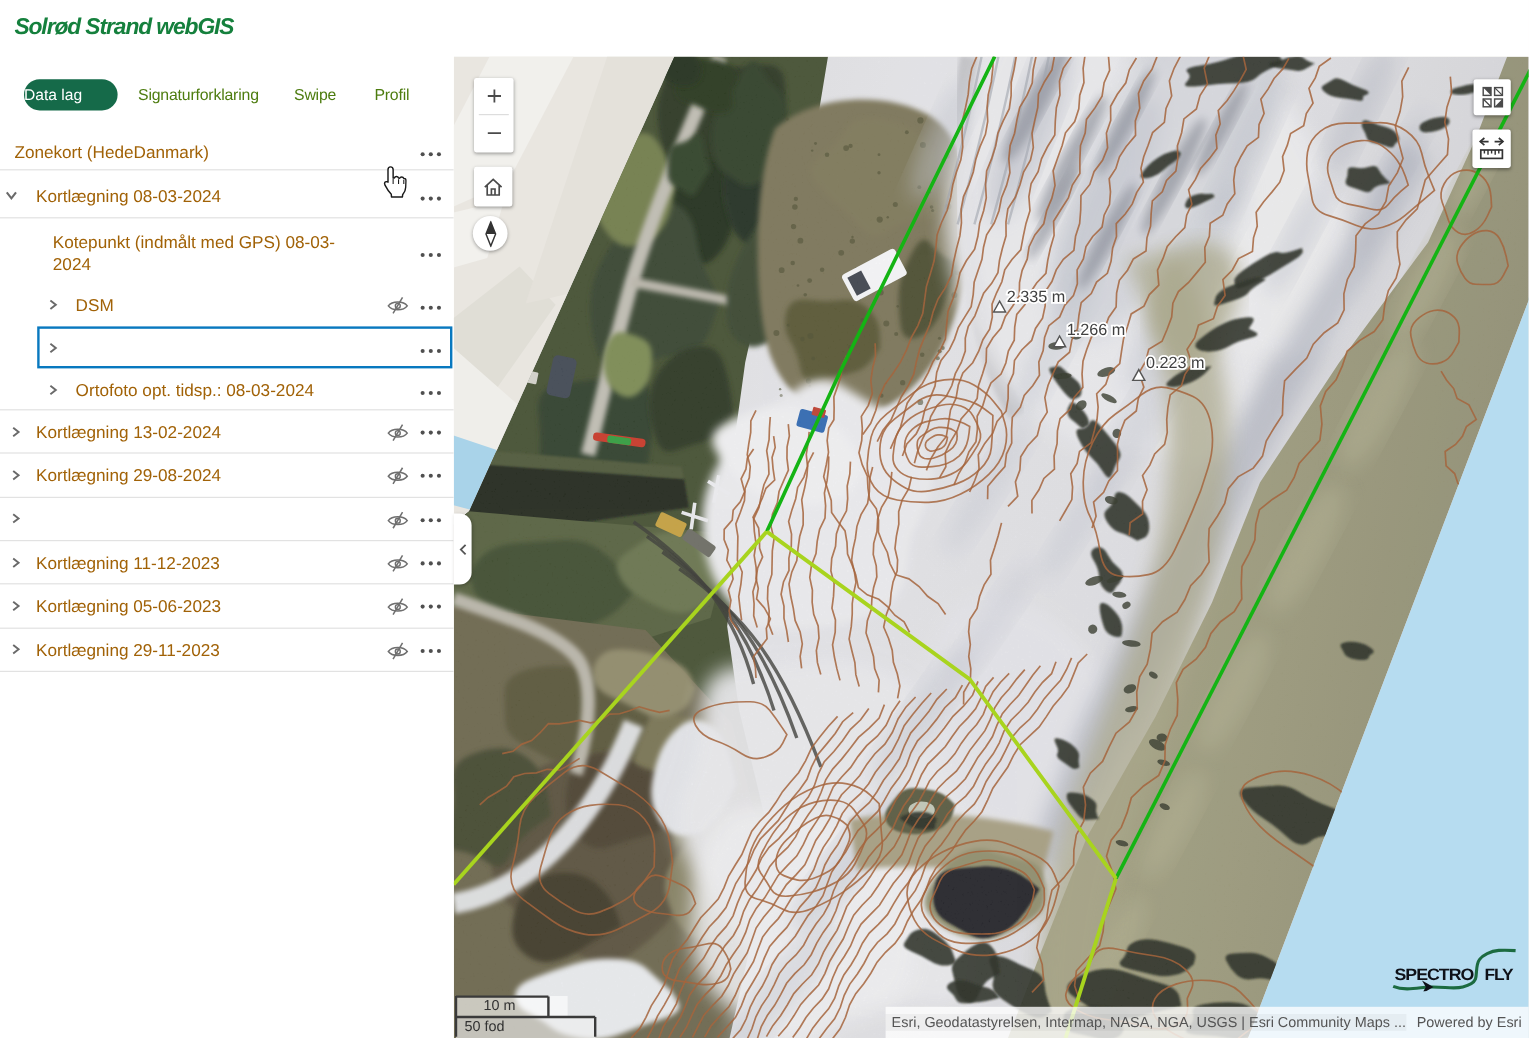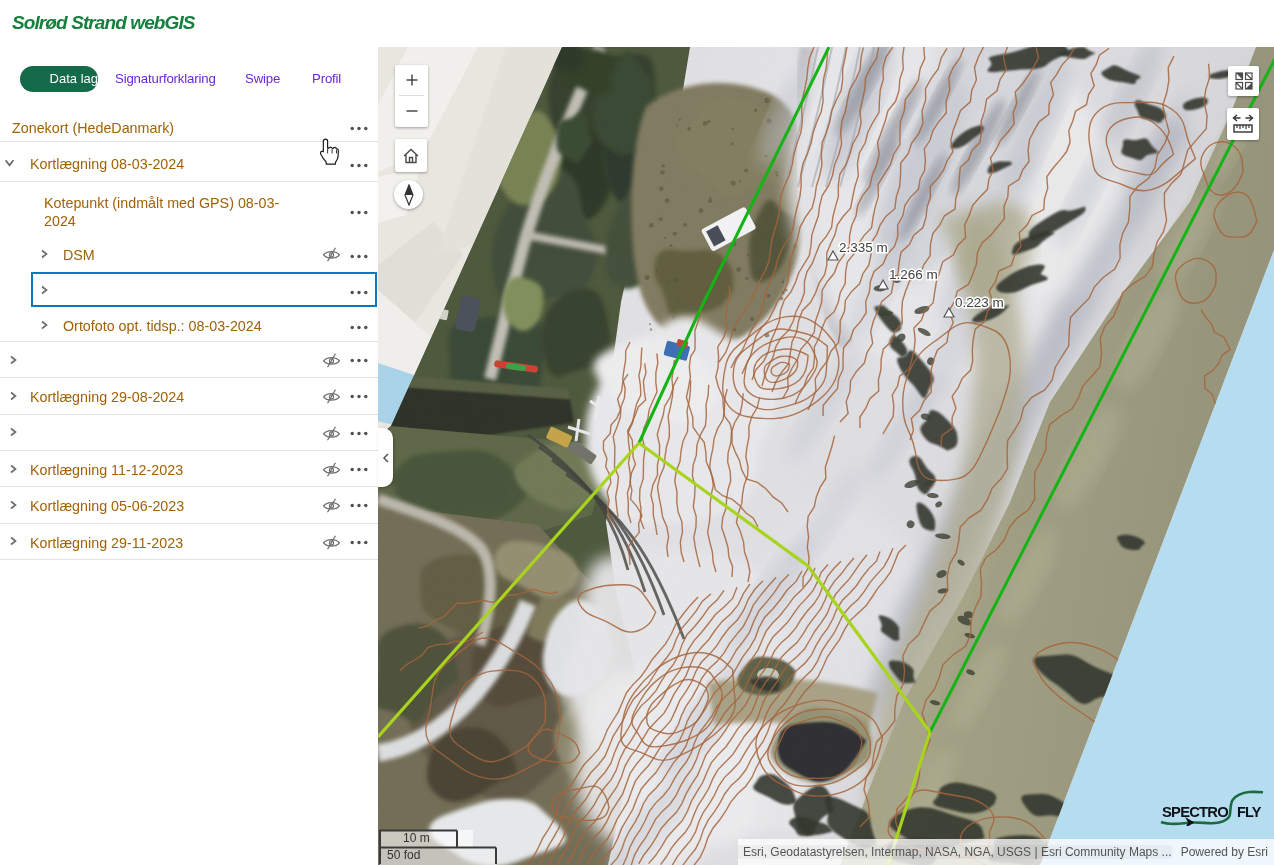--- a/index.html
+++ b/index.html
@@ -1,21 +1,21 @@
 <!DOCTYPE html>
 <html><head><meta charset="utf-8"><style>
 html,body{margin:0;padding:0;width:1274px;height:865px;overflow:hidden;background:#fff;
 font-family:"Liberation Sans",sans-serif;-webkit-font-smoothing:antialiased;}
 #stage{position:relative;width:1274px;height:865px;}
 #mapwrap{position:absolute;left:378px;top:47px;width:896px;height:818px;}
 #panel{position:absolute;left:0;top:0;width:378px;height:865px;background:#fff;}
 #title{position:absolute;left:12px;top:12px;font-size:19px;font-weight:bold;font-style:italic;color:#15803d;letter-spacing:-0.9px;}
 #tabs{position:absolute;left:0;top:66px;width:378px;height:26px;}
-#pill{position:absolute;left:20px;top:0;width:78px;height:26px;background:#156a49;border-radius:13px;color:#fff;font-size:13px;line-height:26px;text-align:right;}
-.tab{position:absolute;top:0;height:26px;line-height:26px;font-size:13.2px;color:#6d28d9;letter-spacing:-0.15px;}
+#pill{position:absolute;left:20px;top:0;width:78px;height:26px;background:#156a49;border-radius:13px;color:#fff;font-size:13px;line-height:26px;text-align:left;}
+.tab{position:absolute;top:0;height:26px;line-height:26px;font-size:13.2px;color:#4d7c0f;letter-spacing:-0.15px;}
 .sep{position:absolute;left:0;width:378px;height:1px;background:#e2e2e2;}
 .rt{position:absolute;font-size:14.3px;color:#a16207;line-height:18px;}
 .dots{position:absolute;left:350px;}
 .ch{position:absolute;}
 .eh{position:absolute;}
 .dtmbox{position:absolute;left:31px;top:272px;width:342px;height:31px;border:2px solid #0878bf;}
 #cursor{position:absolute;left:318px;top:136px;z-index:30;}
 .ctl{position:absolute;background:#fff;box-shadow:0 1px 3px rgba(0,0,0,0.35);border-radius:2px;}
 #zoomctl{left:395px;top:65px;width:33px;height:62px;display:flex;flex-direction:column;align-items:center;}
 .zbtn{height:30px;display:flex;align-items:center;justify-content:center;width:33px;}
@@ -473,20 +473,21 @@
       <div class="rt" style="left:63px;top:316.5px;width:280px">Ortofoto opt. tidsp.: 08-03-2024</div>
       <svg class="dots" style="top:324.5px" width="18" height="5" viewBox="0 0 18 5">
         <circle cx="2.2" cy="2.5" r="1.7" fill="#4f4f4f"></circle>
         <circle cx="9" cy="2.5" r="1.7" fill="#4f4f4f"></circle>
         <circle cx="15.8" cy="2.5" r="1.7" fill="#4f4f4f"></circle>
       </svg>
       <div class="sep" style="top:341.0px"></div>
       <svg class="ch" style="left:8px;top:354.5px" width="10" height="10" viewBox="0 0 10 10">
         <path d="M3,1.5 L7.5,5 L3,8.5" fill="none" stroke="#6a6a6a" stroke-width="1.6"></path>
       </svg>
+      <div class="rt" style="left:30px;top:352.0px;width:280px">Kortlægning 13-02-2024</div>
       <svg class="eh" style="left:322px;top:353.0px" width="19" height="15" viewBox="0 0 24 19">
         <path d="M2,10 C6,4.5 18,4.5 22,10 C18,15.5 6,15.5 2,10 Z" fill="none" stroke="#6f6f6f" stroke-width="1.6"></path>
         <circle cx="12" cy="10" r="2.6" fill="none" stroke="#6f6f6f" stroke-width="1.5"></circle>
         <path d="M17,1 L7,18" stroke="#6f6f6f" stroke-width="1.6"></path>
       </svg>
       <svg class="dots" style="top:358.0px" width="18" height="5" viewBox="0 0 18 5">
         <circle cx="2.2" cy="2.5" r="1.7" fill="#4f4f4f"></circle>
         <circle cx="9" cy="2.5" r="1.7" fill="#4f4f4f"></circle>
         <circle cx="15.8" cy="2.5" r="1.7" fill="#4f4f4f"></circle>
       </svg>

